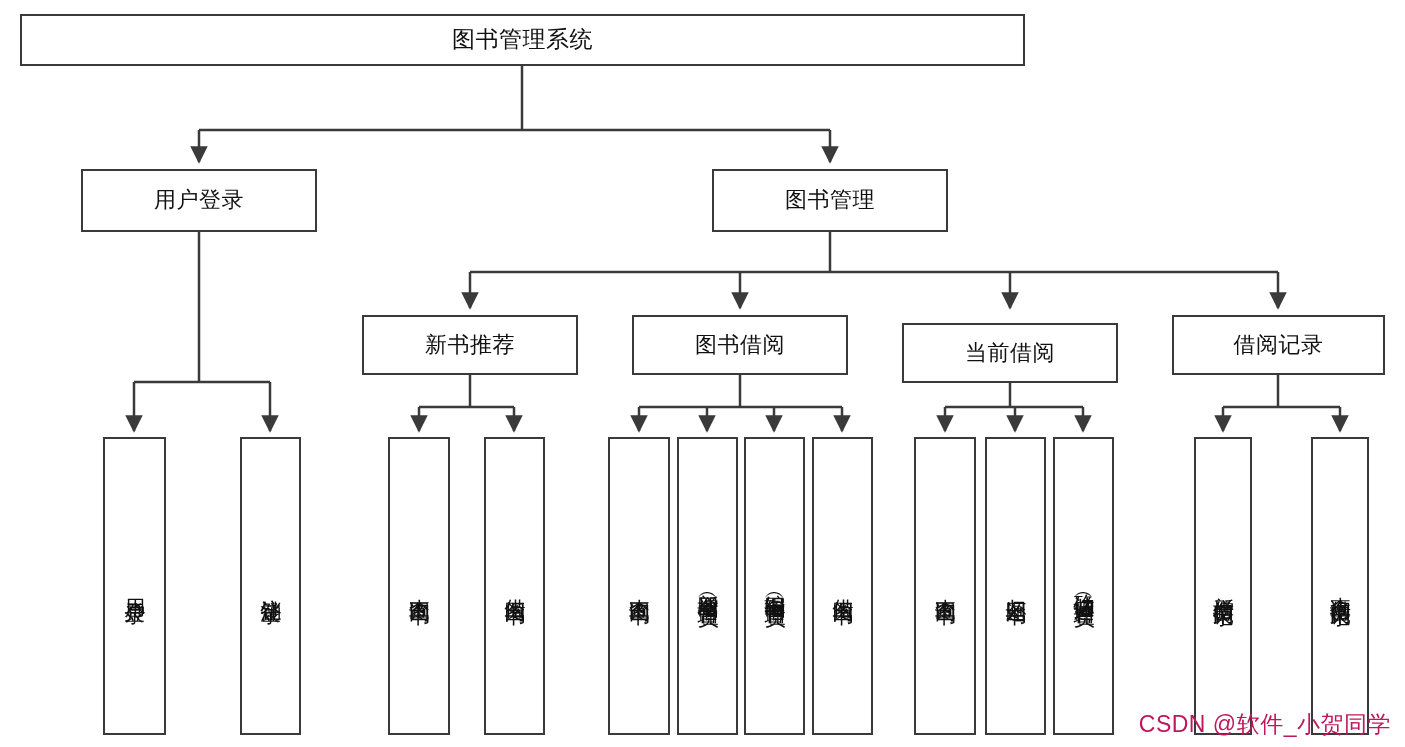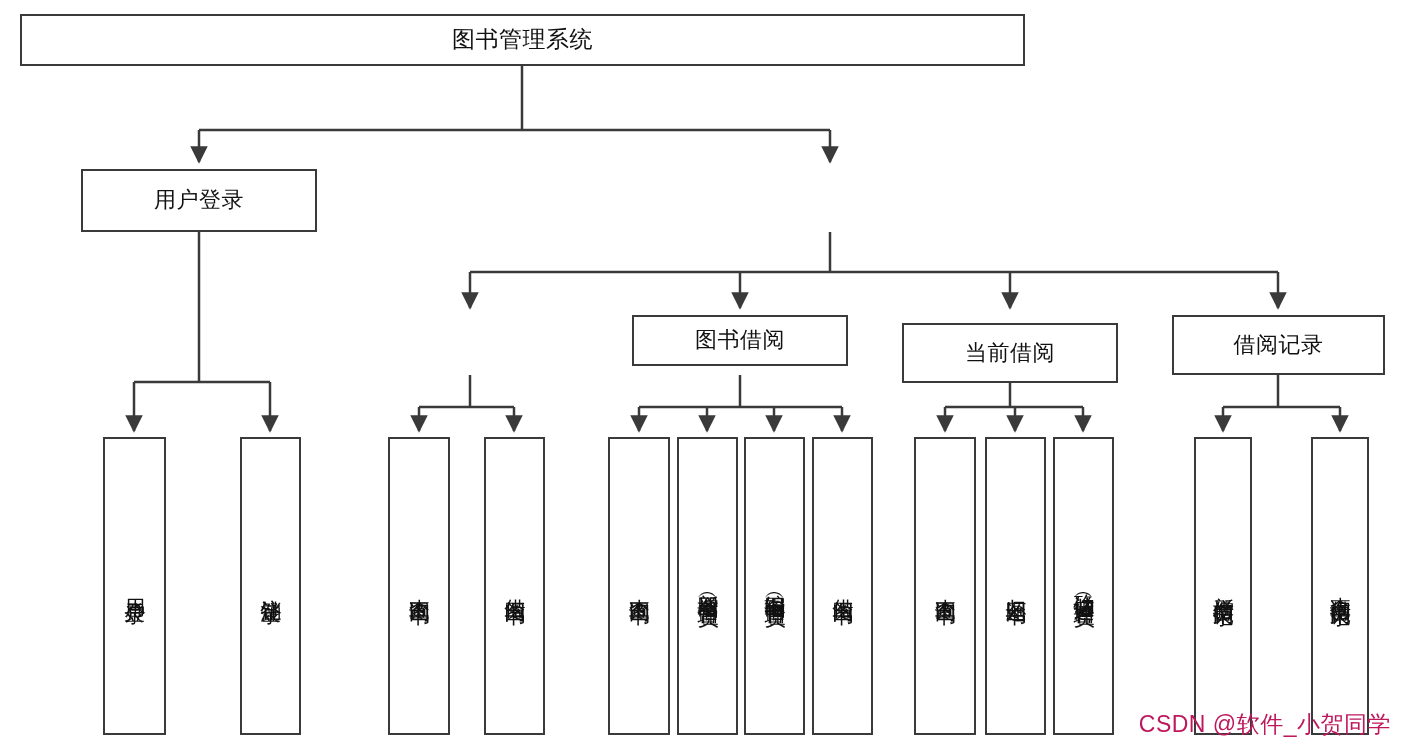--- a/index.html
+++ b/index.html
@@ -132,22 +132,28 @@
     </g>
   </svg>
 
   <div class="node horiz root" style="left:20px; top:14px; width:1005px; height:52px;">
     <span class="label">图书管理系统</span>
   </div>
 
   <div class="node horiz" style="left:81px; top:169px; width:236px; height:63px;">
     <span class="label">用户登录</span>
   </div>
-
-  <div class="node horiz" style="left:632px; top:315px; width:216px; height:51px;">
+  <div class="node horiz" style="left:712px; top:169px; width:236px; height:63px;">
+    <span class="label">图书管理</span>
+  </div>
+
+  <div class="node horiz" style="left:362px; top:315px; width:216px; height:60px;">
+    <span class="label">新书推荐</span>
+  </div>
+  <div class="node horiz" style="left:632px; top:315px; width:216px; height:60px;">
     <span class="label">图书借阅</span>
   </div>
   <div class="node horiz" style="left:902px; top:315px; width:216px; height:60px;margin-top:8px;">
     <span class="label">当前借阅</span>
   </div>
   <div class="node horiz" style="left:1172px; top:315px; width:213px; height:60px;">
     <span class="label">借阅记录</span>
   </div>
 
   <div class="node vert" style="left:103px; top:437px; width:63px; height:298px;">

